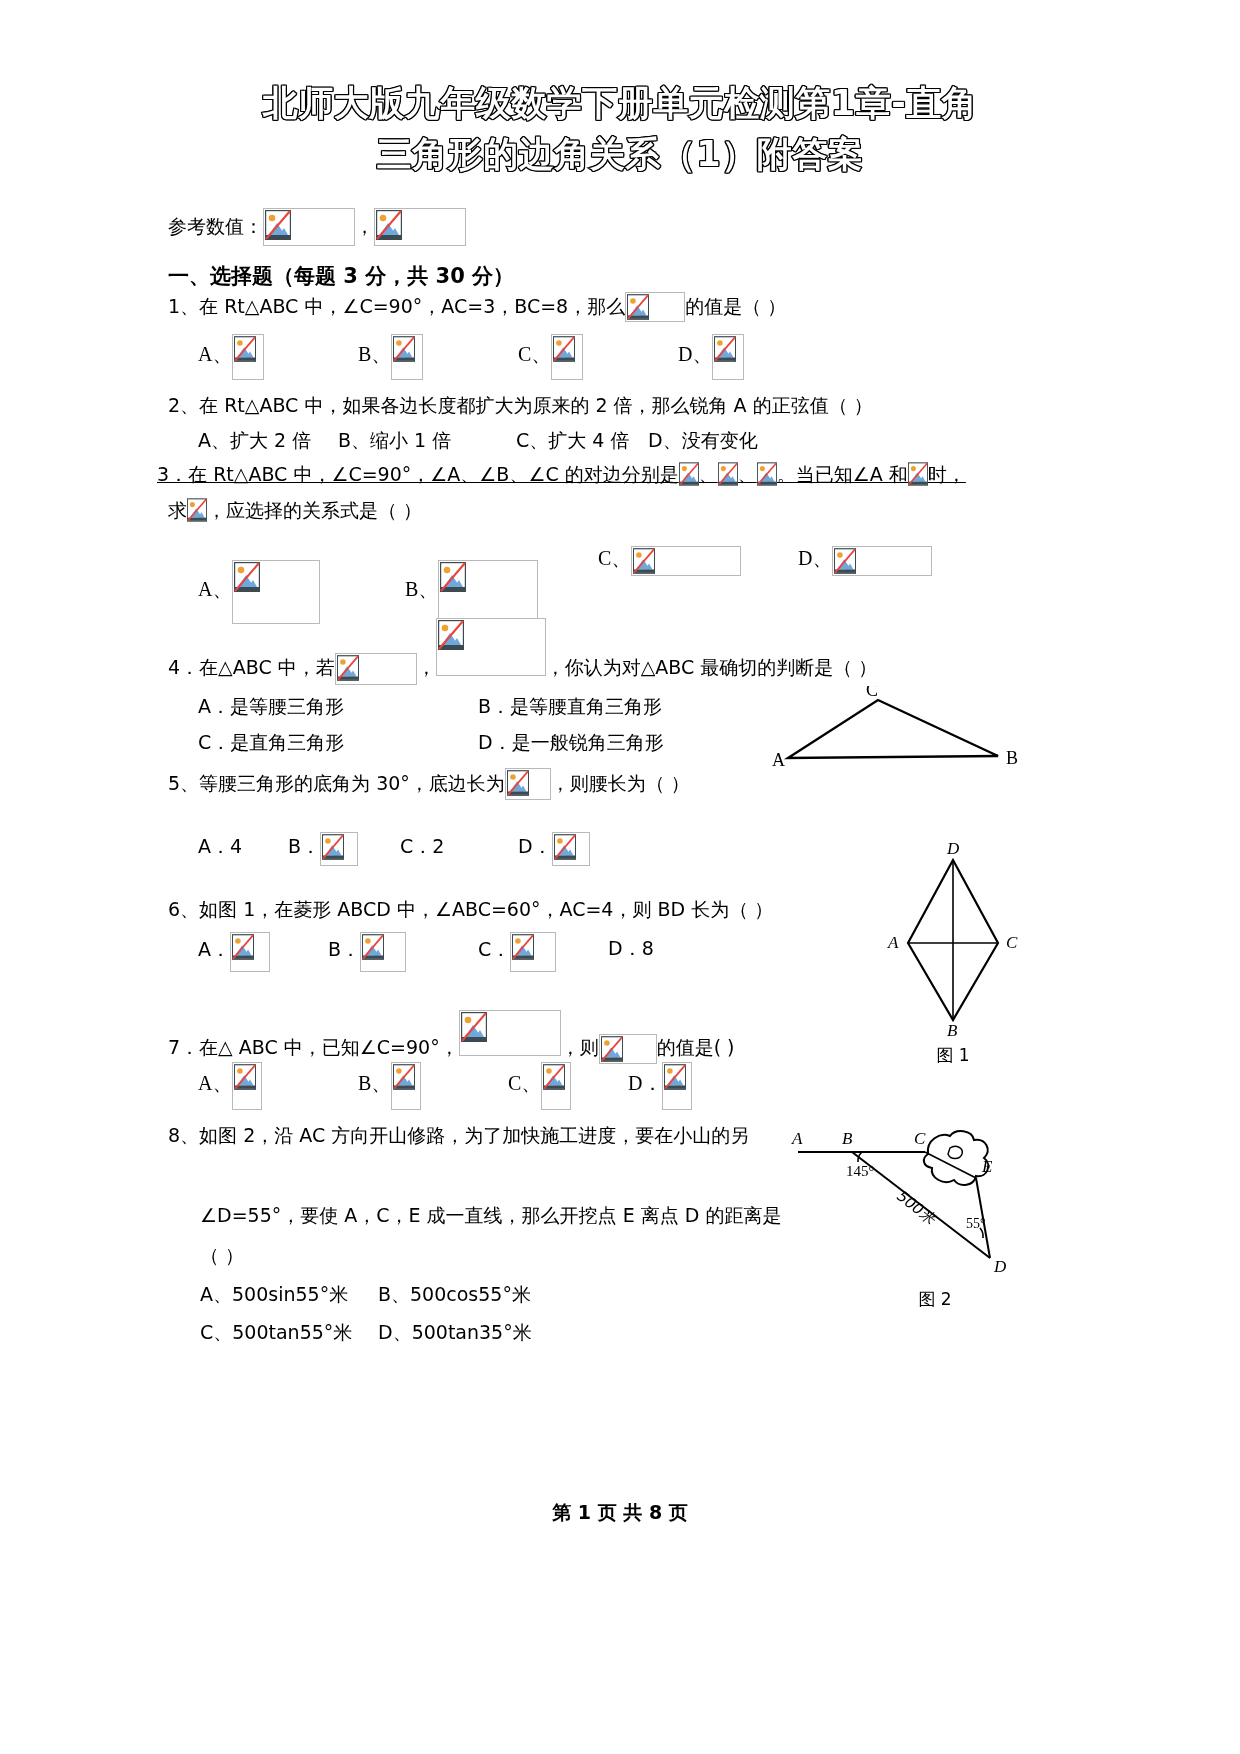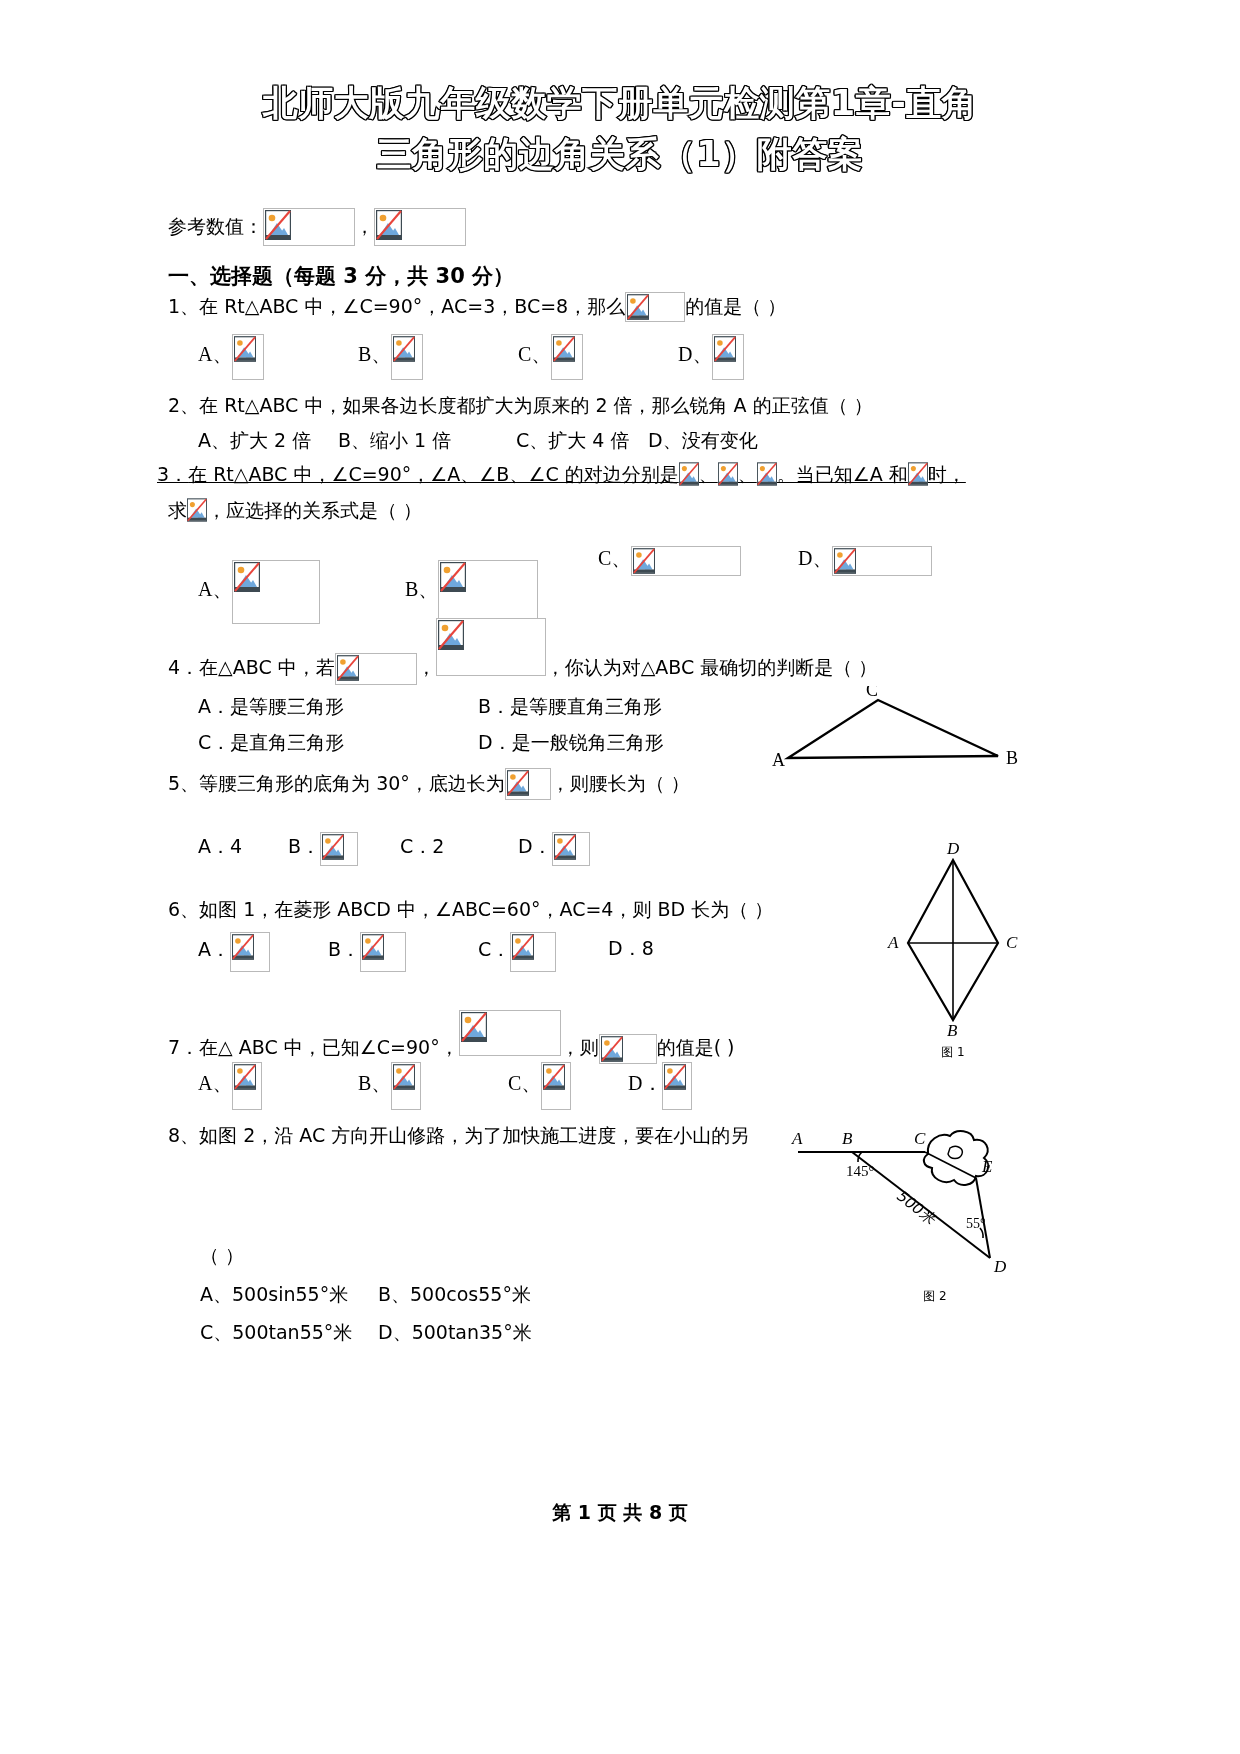--- a/index.html
+++ b/index.html
@@ -60,21 +60,21 @@
   .bico svg, .bimg svg { display:block; width:100%; height:100%; }
 
   
   .opt { font-size:20px; font-family:"Liberation Serif",serif; }
   .optcn { font-family:"DejaVu Sans","Liberation Sans",sans-serif; font-size:19px; }
 
   
   .fig { position:absolute; }
   .figcap {
     font-family:"DejaVu Sans","Liberation Sans",sans-serif;
-    font-size:12px; text-align:center;
+    font-size:17px; text-align:center;
   }
 
   .footer {
     position:absolute; left:0; width:1240px; text-align:center;
     font-family:"DejaVu Sans","Liberation Sans",sans-serif;
     font-weight:bold; font-size:19px;
   }
 </style>
 </head>
 <body>
@@ -470,20 +470,21 @@
             <polygon points="14,25 19,18 23,25" fill="#6fa8dc"></polygon>
             <rect x="1" y="25" width="24" height="4" fill="#3d4a52"></rect>
             <line x1="1" y1="29" x2="25" y2="1" stroke="#e8453c" stroke-width="2.1"></line>
           </svg>
         </span></span>
   </div>
 
   <div class="row cn body-txt" style="left:168px; top:1124px;">
     <span>8、</span><span>如图 2，沿 AC 方向开山修路，为了加快施工进度，要在小山的另</span>
   </div>
+  <div class="row cn body-txt" style="left:200px; top:1204px;">∠D=55°，要使 A，C，E 成一直线，那么开挖点 E 离点 D 的距离是</div>
   <div class="row cn body-txt" style="left:200px; top:1244px;">（    ）</div>
 
   <div class="row cn optcn" style="left:200px; top:1282px;">A、500sin55°米</div>
   <div class="row cn optcn" style="left:378px; top:1282px;">B、500cos55°米</div>
   <div class="row cn optcn" style="left:200px; top:1320px;">C、500tan55°米</div>
   <div class="row cn optcn" style="left:378px; top:1320px;">D、500tan35°米</div>
 
   <div class="fig" style="left:780px; top:1120px; width:250px; height:190px;">
     <svg width="250" height="160" viewBox="0 0 250 160">
 

